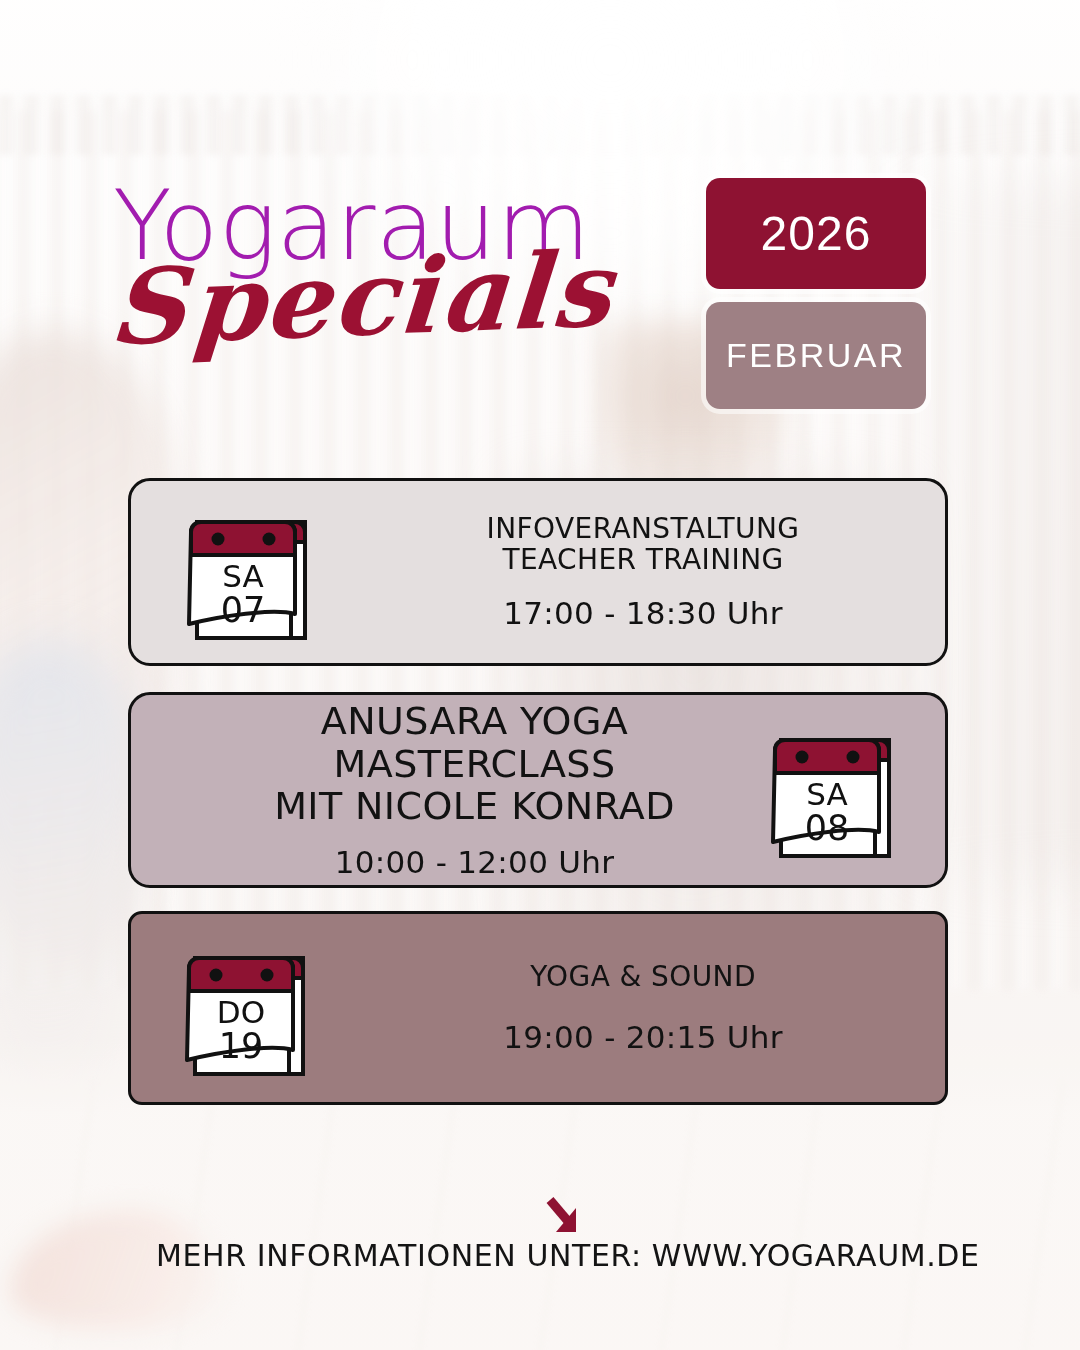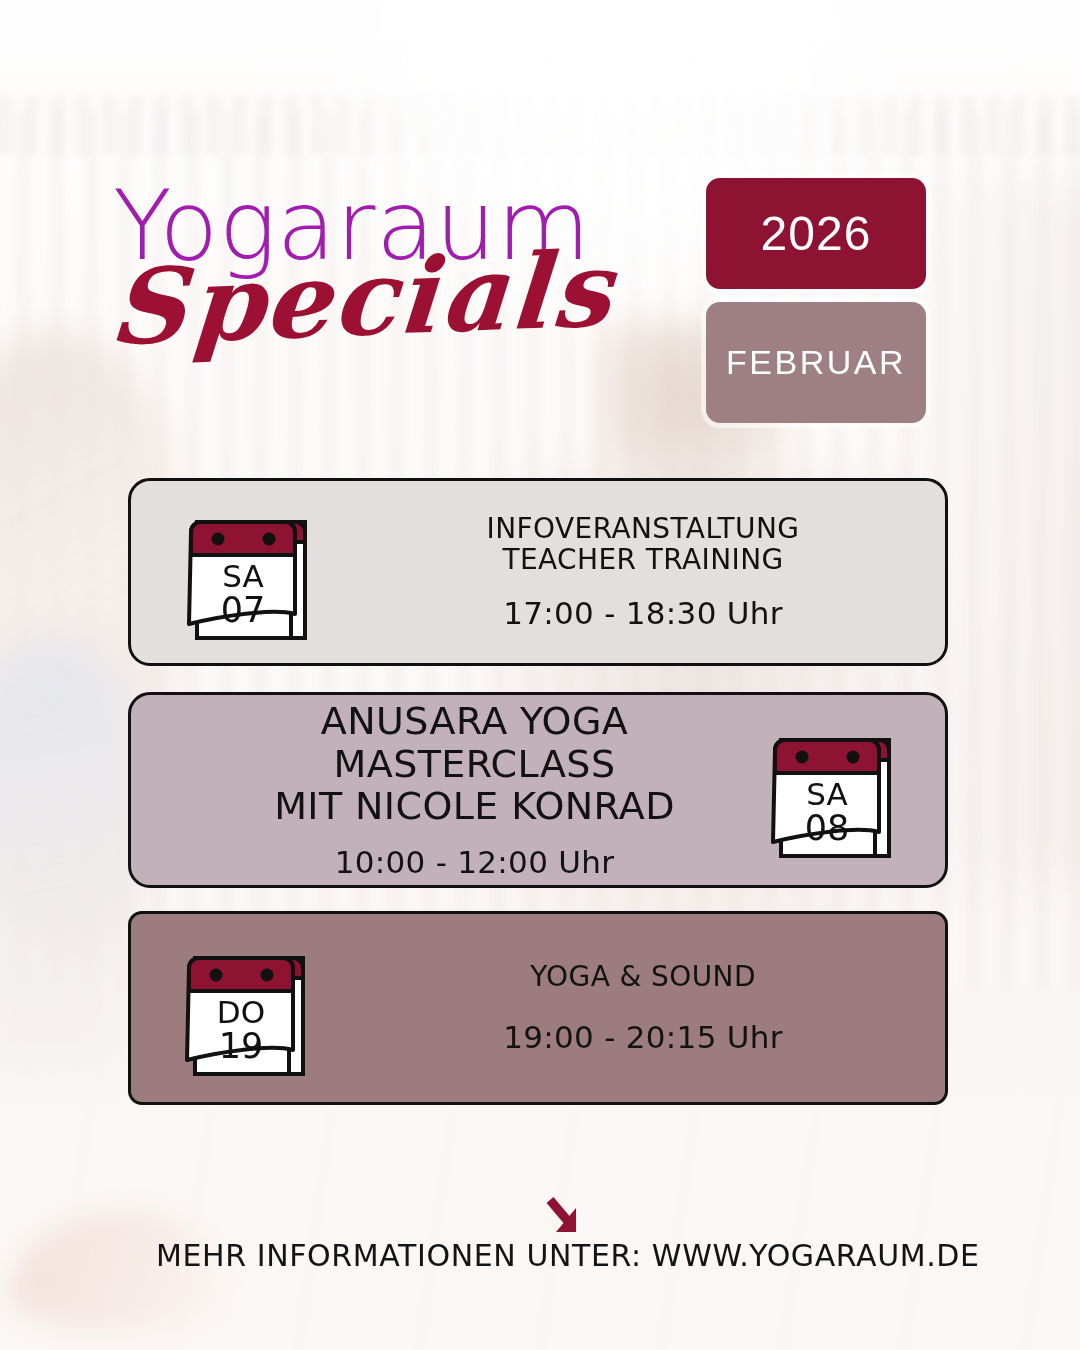--- a/index.html
+++ b/index.html
@@ -189,21 +189,21 @@
   .badge-year {
     left: 706px; top: 178px;
     width: 220px; height: 111px;
     background: #8E1232;
     font-size: 48px;
     font-weight: 400;
     letter-spacing: 1px;
   }
   .badge-month {
     left: 706px; top: 302px;
-    width: 220px; height: 121px;
+    width: 220px; height: 107px;
     background: #9E8084;
     font-size: 34px;
     font-weight: 400;
     letter-spacing: 2.5px;
   }
 
   
   .card {
     position: absolute;
     left: 128px;

